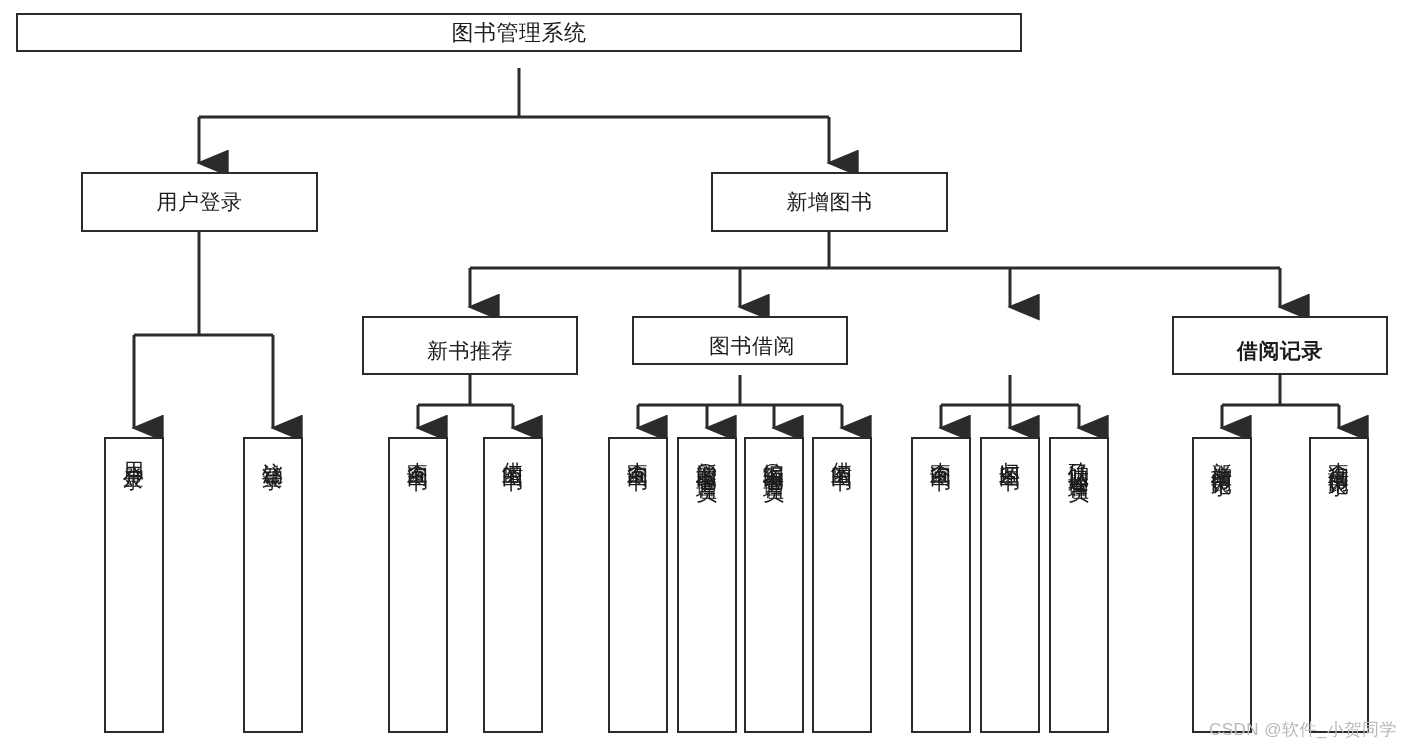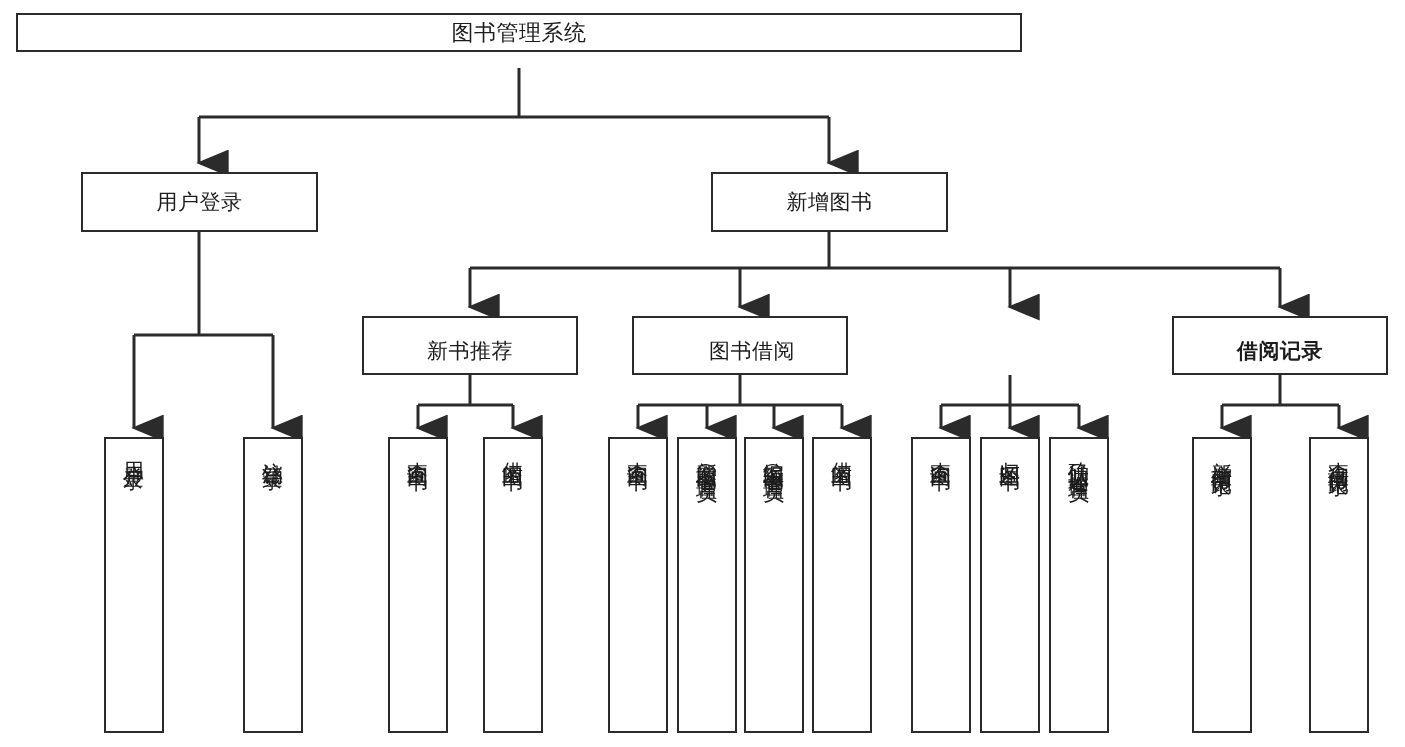--- a/index.html
+++ b/index.html
@@ -140,21 +140,21 @@
   </div>
 
   <div class="node level-2" style="left:711px; top:172px; width:237px; height:60px;">
     <span class="node-label">新增图书</span>
   </div>
 
   <div class="node level-3" style="left:362px; top:316px; width:216px; height:59px;">
     <span class="node-label">新书推荐</span>
   </div>
 
-  <div class="node level-3" style="left:632px; top:316px; width:216px; height:59px;padding-left:24px;">
+  <div class="node level-3" style="left:632px; top:316px; width:216px; height:49px;padding-left:24px;">
     <span class="node-label">图书借阅</span>
   </div>
 
 
   <div class="node level-3" style="left:1172px; top:316px; width:216px; height:59px;font-weight:bold;">
     <span class="node-label">借阅记录</span>
   </div>
 
   <div class="node level-leaf" style="left:104px; top:437px; width:60px; height:296px;">
     <span class="node-label">用户登录</span>
@@ -201,14 +201,15 @@
   </div>
 
   <div class="node level-leaf" style="left:1192px; top:437px; width:60px; height:296px;">
     <span class="node-label">新增借阅记录</span>
   </div>
 
   <div class="node level-leaf" style="left:1309px; top:437px; width:60px; height:296px;">
     <span class="node-label">查询借阅记录</span>
   </div>
 
+  <div id="watermark">CSDN @软件_小贺同学</div>
 
 </div>
 
 </body></html>

